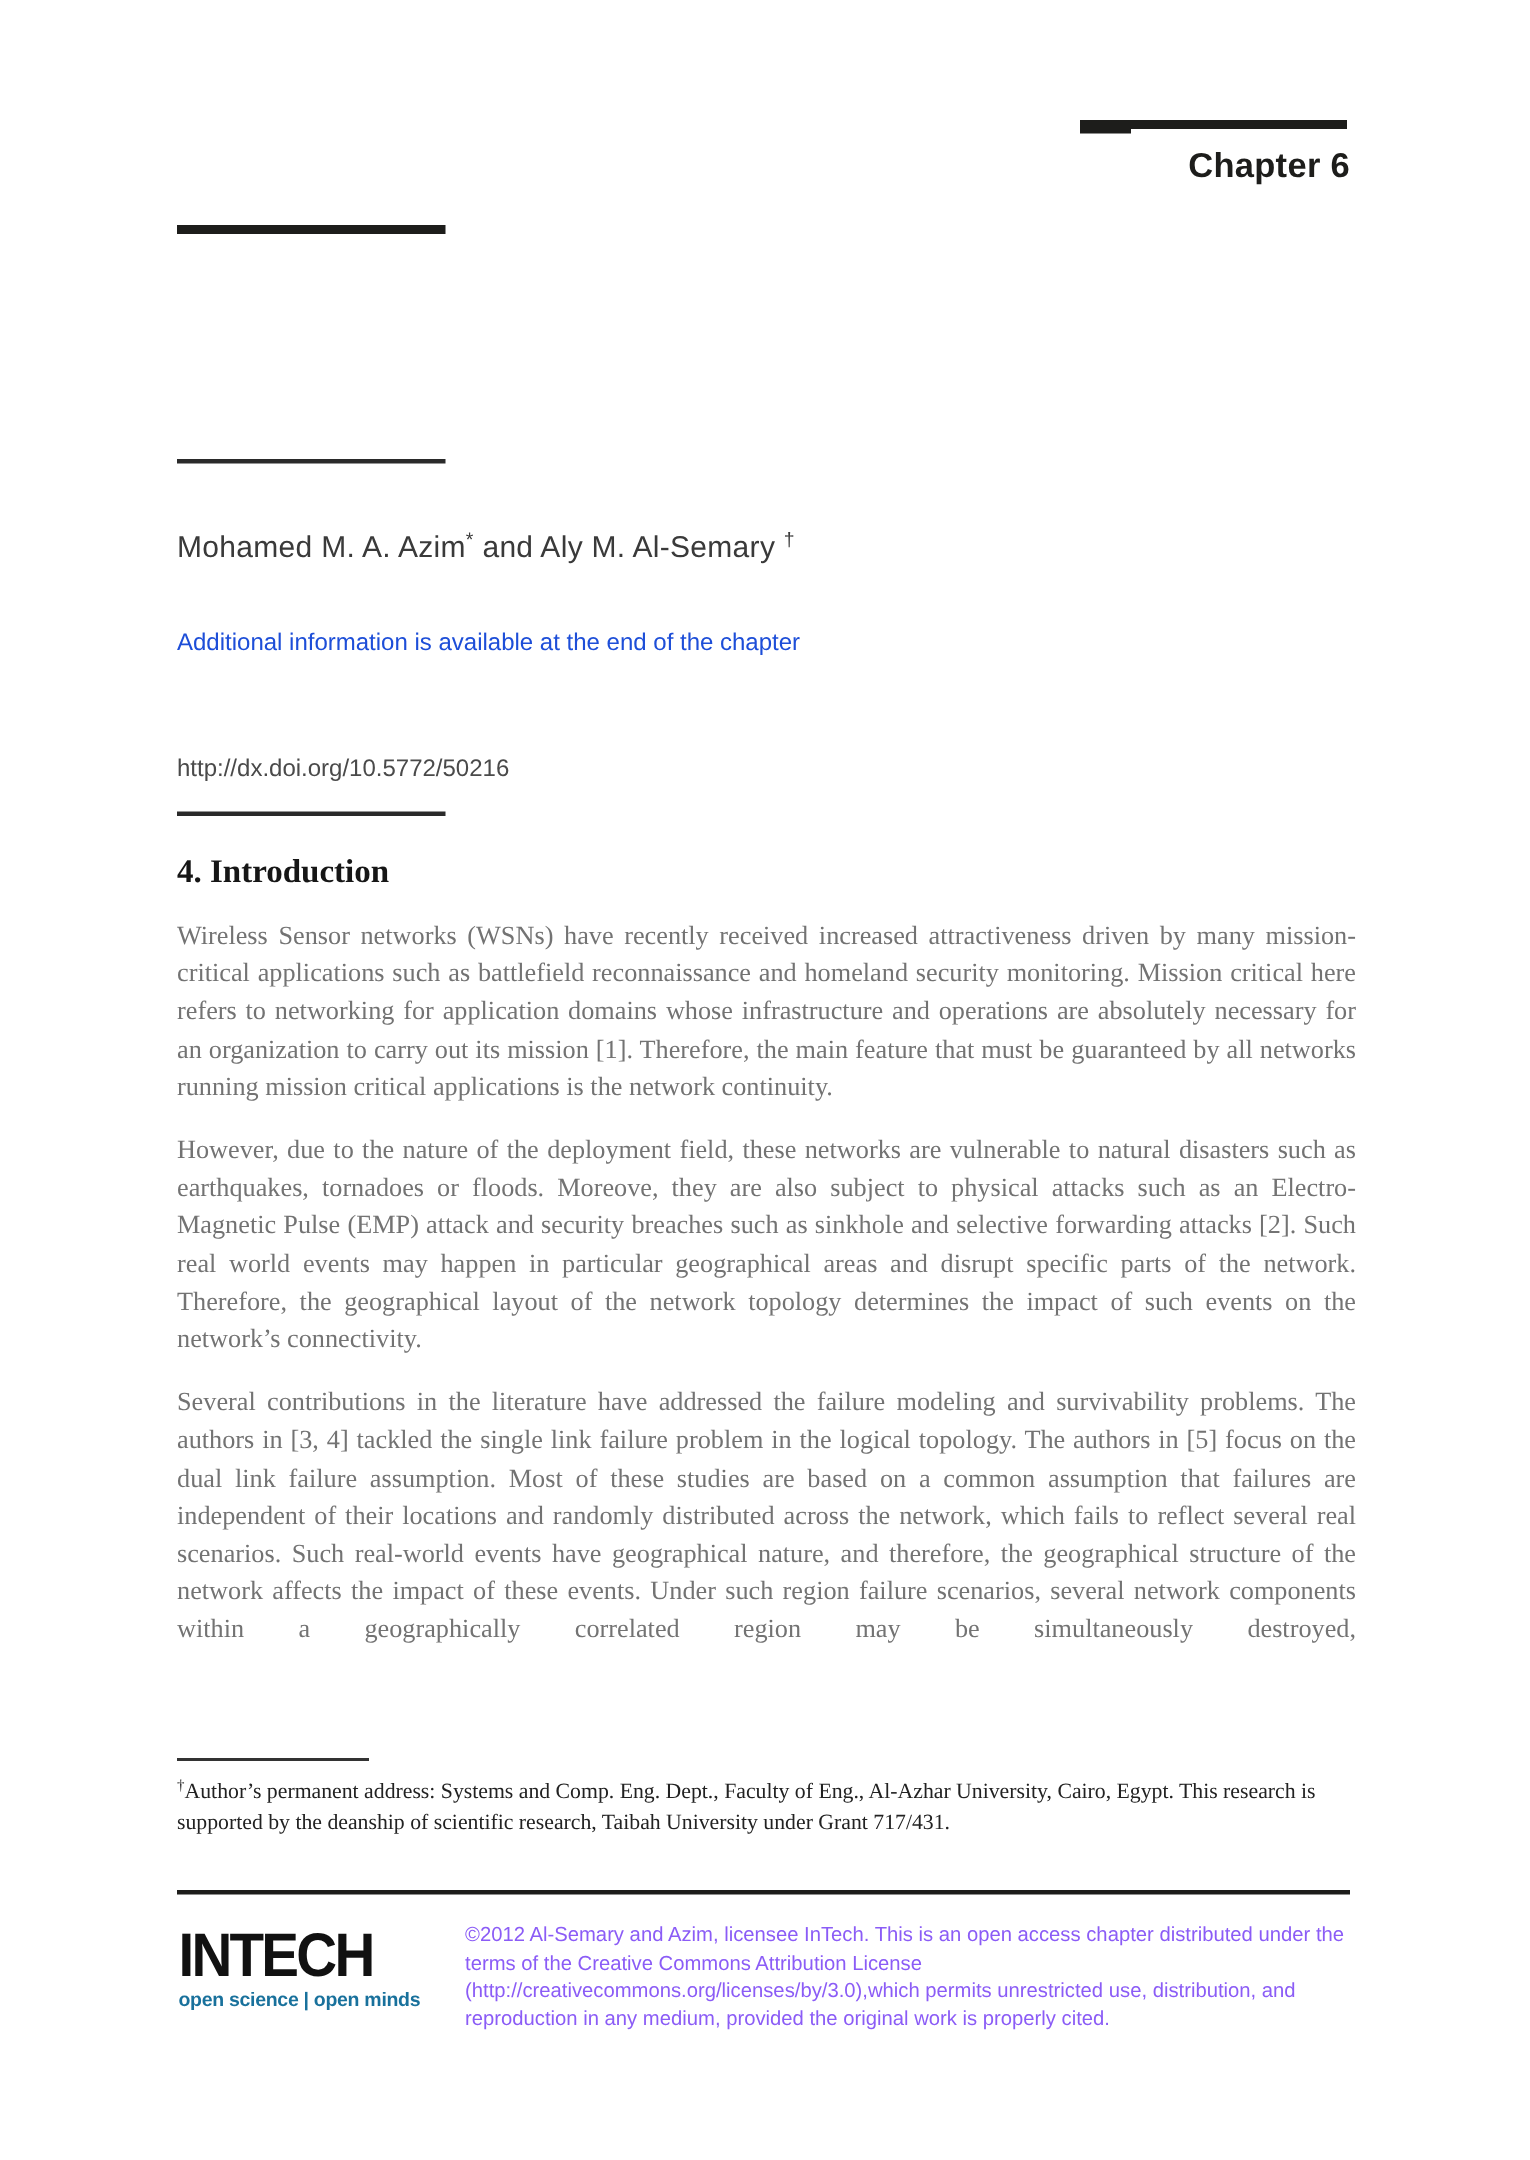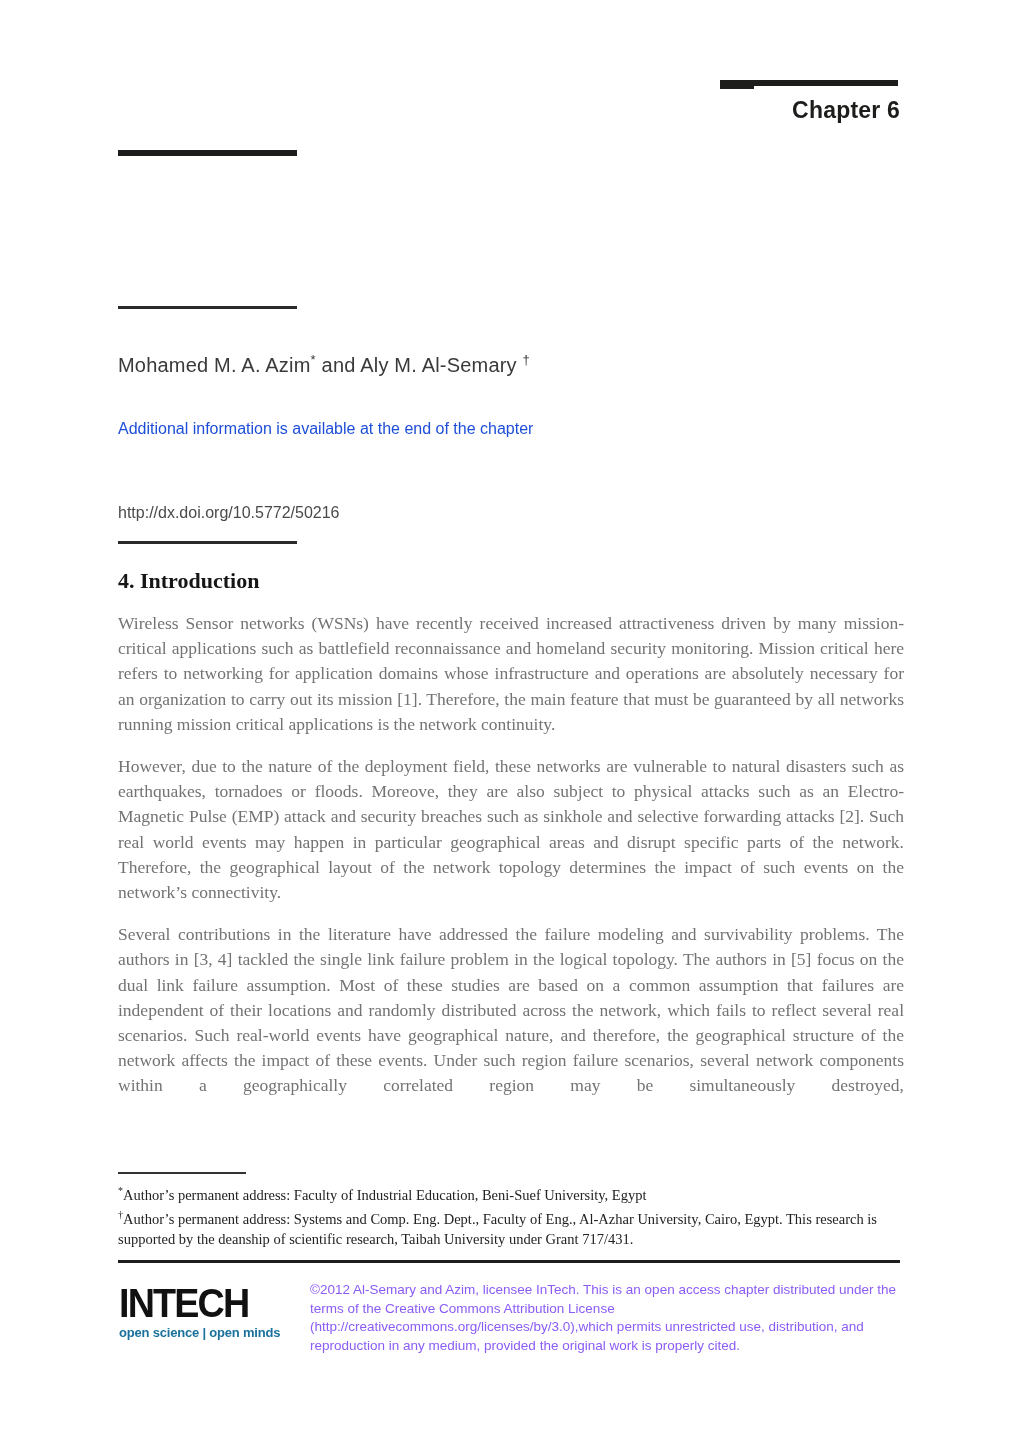--- a/index.html
+++ b/index.html
@@ -114,21 +114,20 @@
   <h2 class="section-heading">4. Introduction</h2>
 
   <div class="body-text">
     <p>Wireless Sensor networks (WSNs) have recently received increased attractiveness driven by many mission-critical applications such as battlefield reconnaissance and homeland security monitoring.  Mission critical here refers to networking for application domains whose infrastructure and operations are absolutely necessary for an organization to carry out its mission [1].  Therefore, the main feature that must be guaranteed by all networks running mission critical applications is the network continuity.</p>
     <p>However, due to the nature of the deployment field, these networks are vulnerable to natural disasters such as earthquakes, tornadoes or floods. Moreove, they are also subject to physical attacks such as an Electro-Magnetic Pulse (EMP) attack and security breaches such as sinkhole and selective forwarding attacks [2].  Such real world events may happen in particular geographical areas and disrupt specific parts of the network.  Therefore, the geographical layout of the network topology determines the impact of such events on the network’s connectivity.</p>
     <p class="cont">Several contributions in the literature have addressed the failure modeling and survivability problems. The authors in [3, 4] tackled the single link failure problem in the logical topology. The authors in [5] focus on the dual link failure assumption.  Most of these studies are based on a common assumption that failures are independent of their locations and randomly distributed across the network, which fails to reflect several real scenarios. Such real-world events have geographical nature, and therefore, the geographical structure of the network affects the impact of these events.  Under such region failure scenarios, several network components within a geographically correlated region may be simultaneously destroyed,</p>
   </div>
 
   <div class="rule footnote-rule"></div>
   <div class="footnotes">
-    <div><sup>*</sup><span>Author’s permanent address: Faculty of Industrial Education, Beni-Suef University, Egypt</span></div>
     <div><sup>†</sup><span>Author’s permanent address: Systems and Comp. Eng. Dept., Faculty of Eng., Al-Azhar University, Cairo, Egypt. This research is supported by the deanship of scientific research, Taibah University under Grant 717/431.</span></div>
   </div>
 
   <div class="rule bottom-rule"></div>
 
   <div class="logo-block">
     <div class="logo-text">INTECH</div>
     <div class="logo-tagline" style="color: rgb(25, 113, 156);">open science | open minds</div>
   </div>
 

